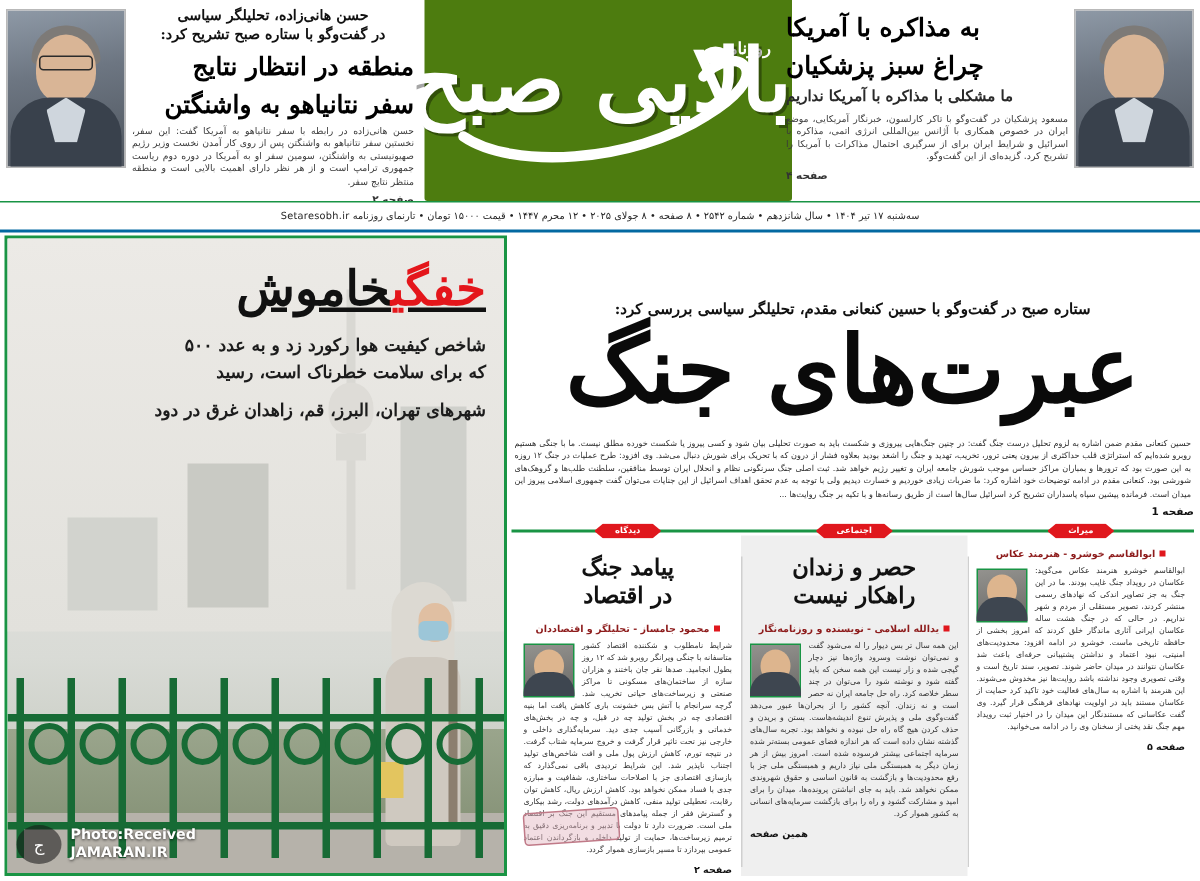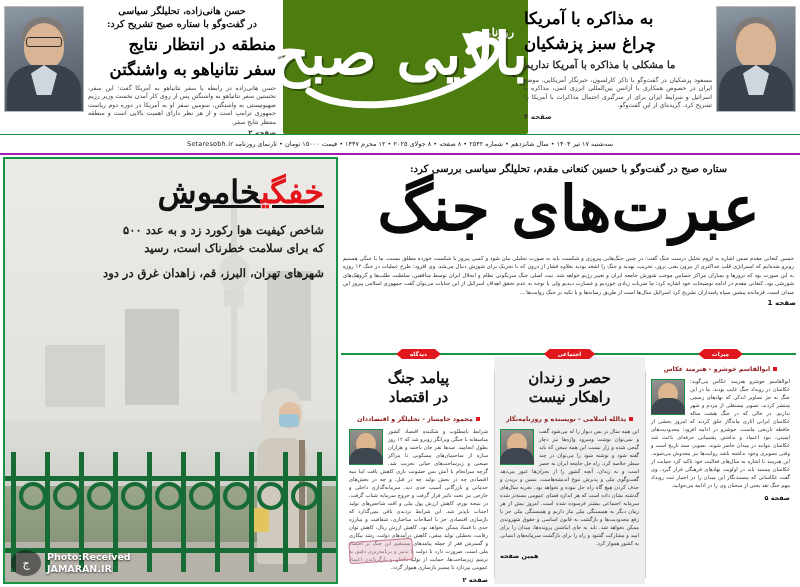--- a/index.html
+++ b/index.html
@@ -94,21 +94,21 @@
   .teaser-body{
     font-size:6.2px;line-height:8.4px;color:#3a3a3a;margin-top:4px;text-align:justify;
   }
   .teaser-page{font-size:7px;color:#333;margin-top:3px;font-weight:700;}
   .teaser.right .teaser-page{text-align:left;}
   .teaser.left .teaser-page{text-align:right;}
 
   
   .datebar{
     position:absolute;left:0;top:134px;width:800px;height:18px;
-    border-top:1px solid #199444;border-bottom:2px solid #a21caf;
+    border-top:1px solid #199444;border-bottom:2px solid #0369a1;
     display:flex;align-items:center;justify-content:center;
     font-size:6.5px;color:#222;letter-spacing:.2px;background:#fff;
   }
 
   
   .body-area{position:absolute;left:0;top:157px;width:800px;height:430px;}
 
   
   .feature{
     position:absolute;left:3px;top:0;width:335px;height:427px;
@@ -180,20 +180,21 @@
     color:#fff;font-size:11px;font-family:"DejaVu Serif","Liberation Serif",serif;
   }
   .credit .ctext{color:#fff;font-size:9.5px;line-height:12px;font-weight:700;
     text-shadow:0 1px 2px rgba(0,0,0,.7);}
 
   
   .main{position:absolute;right:4px;top:0;width:455px;}
   .main-kicker{
     text-align:center;font-size:10px;font-weight:700;color:#111;padding-top:6px;
     font-family:"DejaVu Serif","Liberation Serif",serif;
+    margin-top:37px;
   }
   .main-title{
     text-align:center;font-size:62px;font-weight:700;line-height:74px;color:#0a0a0a;
     font-family:"DejaVu Serif","Liberation Serif",serif;letter-spacing:-2px;
     margin-top:-2px;
   }
   .main-lead{
     margin-top:8px;font-size:5.4px;line-height:8.4px;color:#2d2d2d;text-align:justify;
     column-count:1;padding:0 2px;
   }

